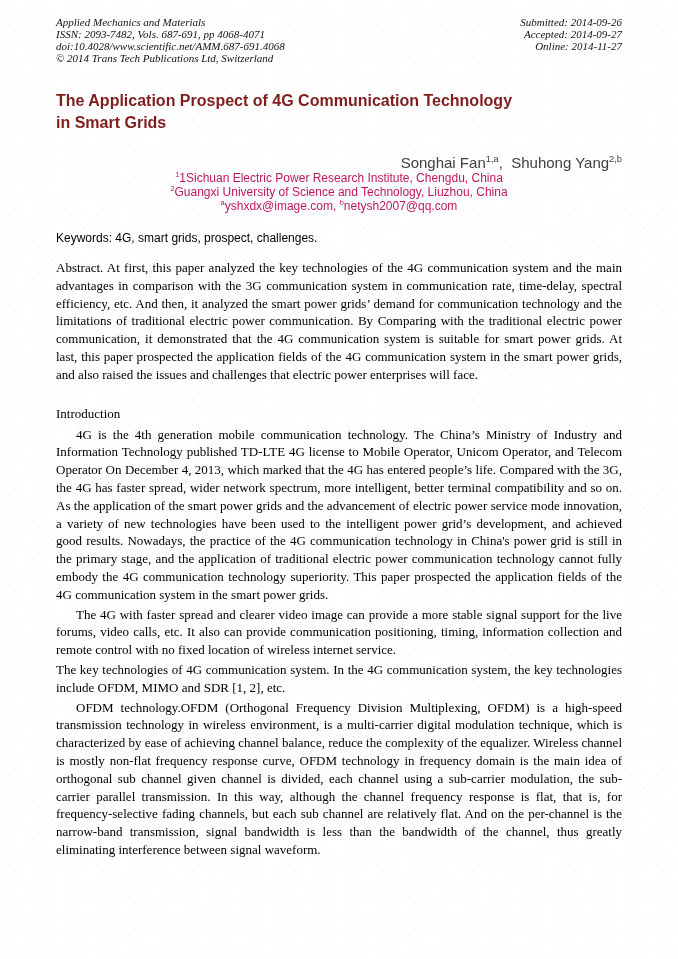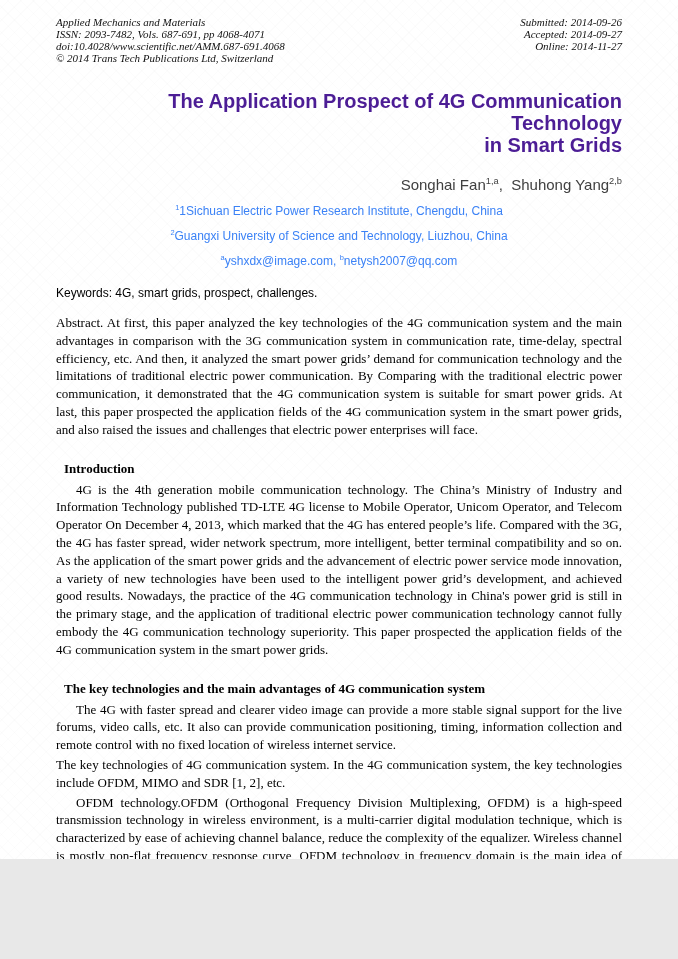--- a/index.html
+++ b/index.html
@@ -4,21 +4,21 @@
 <style>
   html, body {
     margin: 0;
     padding: 0;
     background: #e8e8e8;
     font-family: "Liberation Serif", serif;
   }
   .page {
     position: relative;
     width: 678px;
-    height: 859px;
+    height: 959px;
     margin: 0 auto;
     background: #ffffff;
     box-sizing: border-box;
     padding: 16px 56px 0 56px;
     overflow: hidden;
     color: #111111;
   }
   
   .page::before {
     content: "";
@@ -39,40 +39,39 @@
     font-style: italic;
     font-size: 11px;
     line-height: 12px;
     font-family: "Liberation Serif", serif;
   }
   .jheader .right { text-align: right; }
 
   
   .title {
     margin: 26px 0 0 0;
-    text-align: right;
+    text-align: left;
     font-family: "Liberation Sans", sans-serif;
     font-weight: bold;
-    font-size: 20px;
+    font-size: 16px;
     line-height: 22px;
-    color: #4c1d95;
+    color: #7f1d1d;
   }
   .authors {
     margin-top: 20px;
     text-align: right;
     font-family: "Liberation Sans", sans-serif;
     font-size: 15px;
     color: #404040;
   }
   .affil, .emails {
-    margin-top: 11px;
     text-align: center;
     font-family: "Liberation Sans", sans-serif;
     font-size: 12px;
-    color: #3b82f6;
+    color: #be185d;
   }
   sup { font-size: 0.62em; line-height: 0; }
 
   
   .keywords {
     margin-top: 18px;
     font-family: "Liberation Sans", sans-serif;
     font-size: 12px;
     color: #000;
   }
@@ -84,23 +83,23 @@
     font-size: 13px;
     line-height: 17.8px;
     text-align: justify;
     color: #000;
   }
   .abstract { margin-top: 14px; }
   .lead { font-weight: normal; }
   .indent { text-indent: 20px; }
 
   .sec-heading {
-    margin: 22px 0 4px 8px;
+    margin: 22px 0 4px 0;
     font-size: 13px;
-    font-weight: bold;
+    font-weight: normal;
     color: #000;
     font-family: "Liberation Serif", serif;
   }
   .tight { margin-top: 2px; }
 </style>
 </head>
 <body>
 
 <div class="page">
   <div class="content">
@@ -143,21 +142,20 @@
       <span class="lead">Keywords:</span><span> 4G, smart grids, prospect, challenges.</span>
     </div>
 
     <p class="body-par abstract">
       <span class="lead">Abstract.</span><span> At first, this paper analyzed the key technologies of the 4G communication system and the main advantages in comparison with the 3G communication system in communication rate, time-delay, spectral efficiency, etc. And then, it analyzed the smart power grids’ demand for communication technology and the limitations of traditional electric power communication. By Comparing with the traditional electric power communication, it demonstrated that the 4G communication system is suitable for smart power grids. At last, this paper prospected the application fields of the 4G communication system in the smart power grids, and also raised the issues and challenges that electric power enterprises will face.</span>
     </p>
 
     <h2 class="sec-heading">Introduction</h2>
     <p class="body-par indent">4G is the 4th generation mobile communication technology. The China’s Ministry of Industry and Information Technology published TD-LTE 4G license to Mobile Operator, Unicom Operator, and Telecom Operator On December 4, 2013, which marked that the 4G has entered people’s life. Compared with the 3G, the 4G has faster spread, wider network spectrum, more intelligent, better terminal compatibility and so on. As the application of the smart power grids and the advancement of electric power service mode innovation, a variety of new technologies have been used to the intelligent power grid’s development, and achieved good results. Nowadays, the practice of the 4G communication technology in China's power grid is still in the primary stage, and the application of traditional electric power communication technology cannot fully embody the 4G communication technology superiority. This paper prospected the application fields of the 4G communication system in the smart power grids.</p>
 
-    <h2 class="sec-heading">The key technologies and the main advantages of 4G communication system</h2>
     <p class="body-par indent tight">The 4G with faster spread and clearer video image can provide a more stable signal support for the live forums, video calls, etc. It also can provide communication positioning, timing, information collection and remote control with no fixed location of wireless internet service.</p>
     <p class="body-par tight">
       <span class="lead">The key technologies of 4G communication system.</span><span> In the 4G communication system, the key technologies include OFDM, MIMO and SDR [1, 2], etc.</span>
     </p>
     <p class="body-par indent tight">
       <span class="lead">OFDM technology.</span><span>OFDM (Orthogonal Frequency Division Multiplexing, OFDM) is a high-speed transmission technology in wireless environment, is a multi-carrier digital modulation technique, which is characterized by ease of achieving channel balance, reduce the complexity of the equalizer. Wireless channel is mostly non-flat frequency response curve, OFDM technology in frequency domain is the main idea of orthogonal sub channel given channel is divided, each channel using a sub-carrier modulation, the sub-carrier parallel transmission. In this way, although the channel frequency response is flat, that is, for frequency-selective fading channels, but each sub channel are relatively flat. And on the per-channel is the narrow-band transmission, signal bandwidth is less than the bandwidth of the channel, thus greatly eliminating interference between signal waveform.</span>
     </p>
 
   </div>
 </div>

